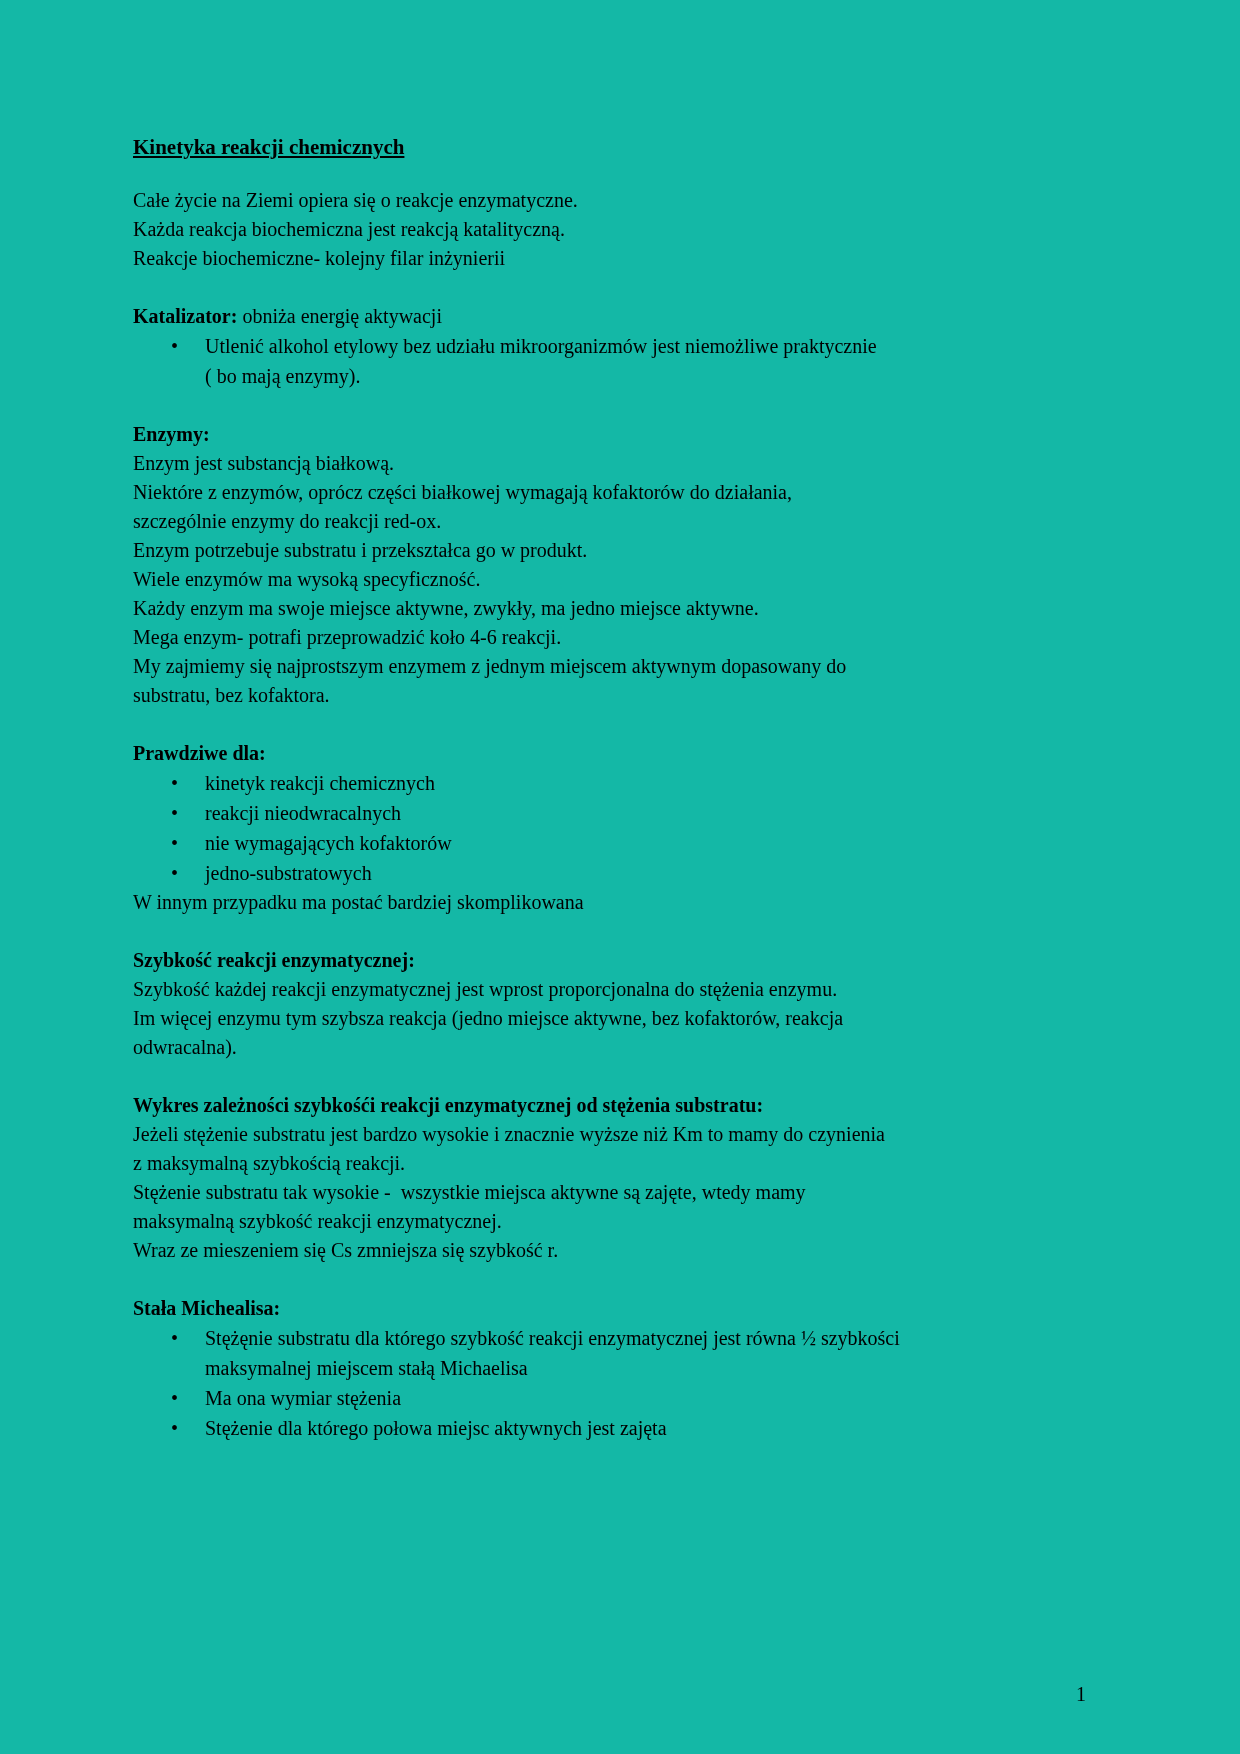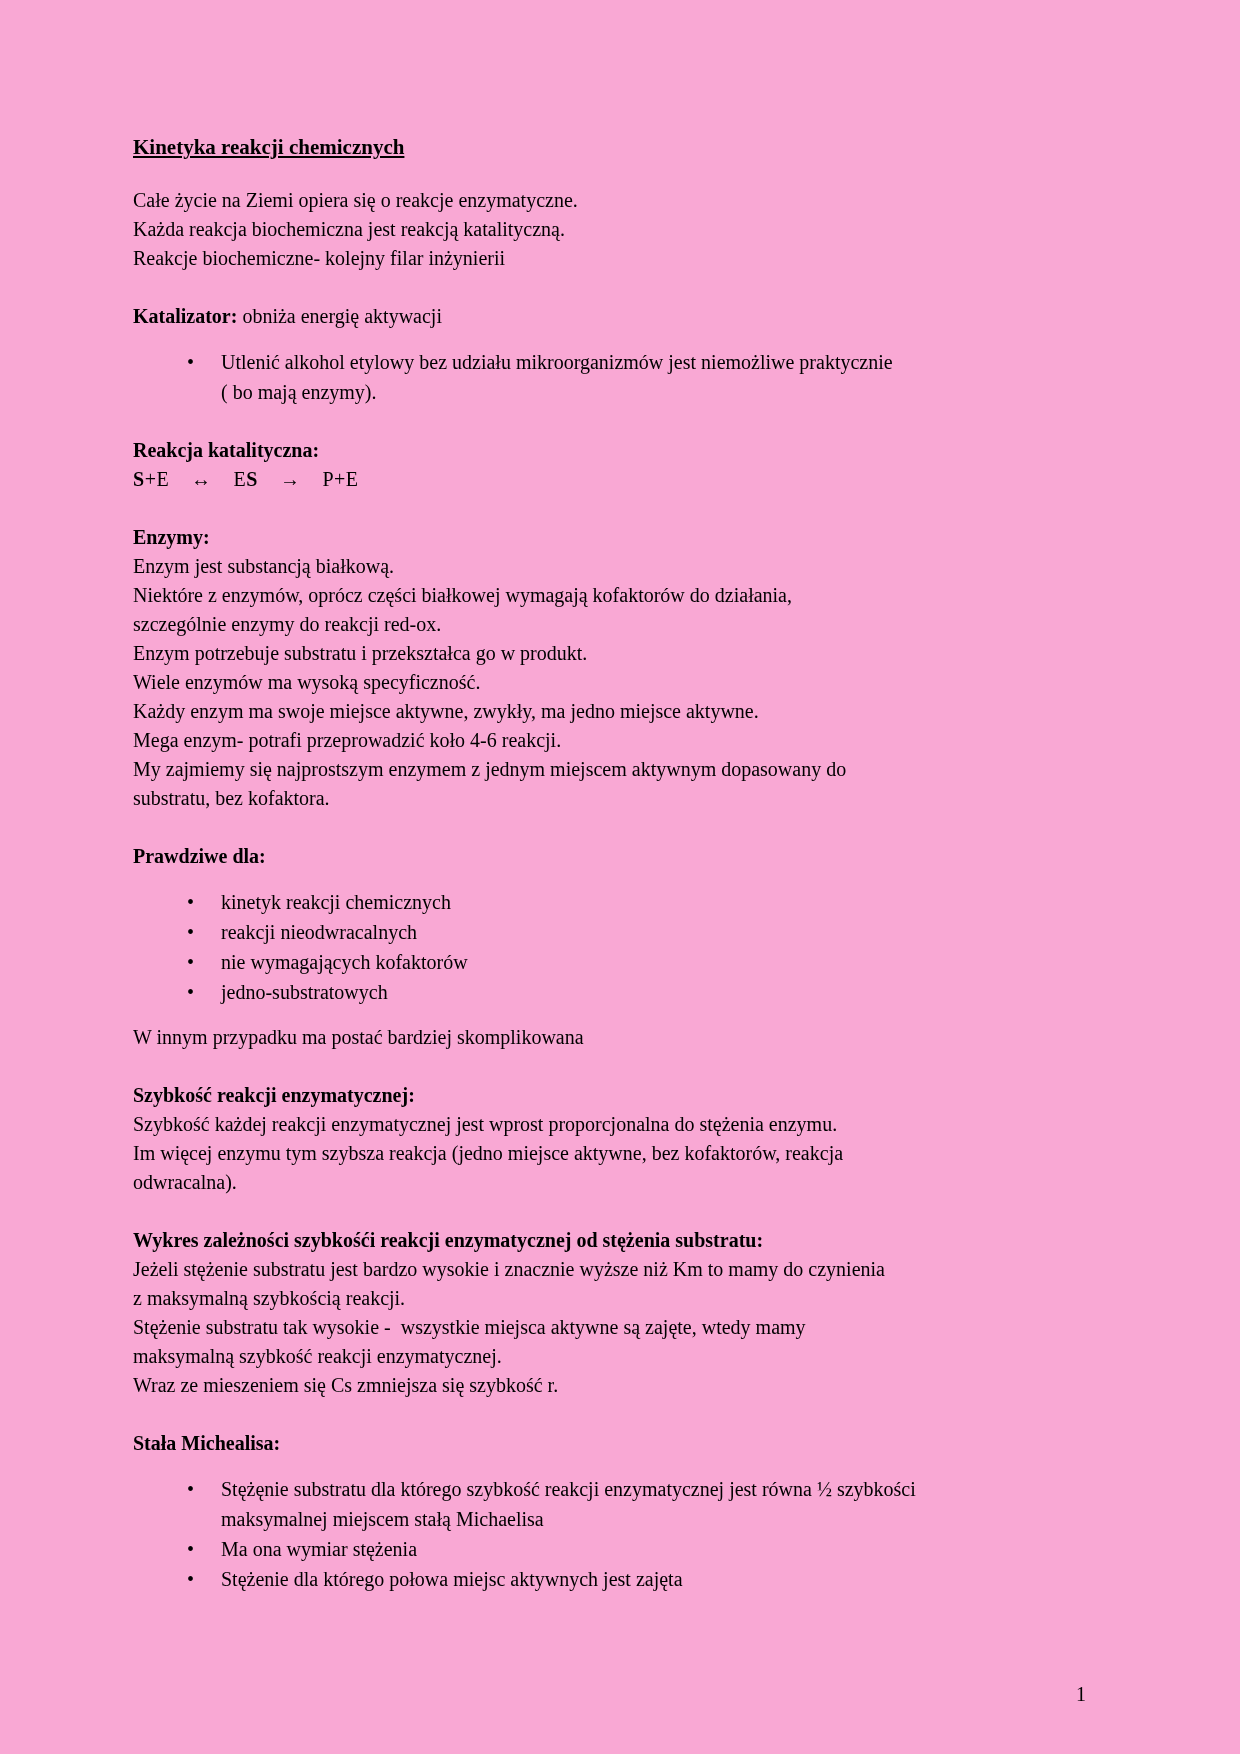--- a/index.html
+++ b/index.html
@@ -1,39 +1,39 @@
 <!DOCTYPE html>
 <html lang="pl"><head>
 <meta charset="utf-8">
 <style>
   html, body { margin: 0; padding: 0; background: #ffffff; }
   .page {
     position: relative;
     width: 1240px;
     height: 1754px;
-    background: #f9a8d4;
+    background: #14b8a6;
     box-sizing: border-box;
     padding: 133px 130px 0 133px;
     font-family: "Liberation Serif", "DejaVu Serif", serif;
     font-size: 20px;
     line-height: 29px;
     color: #000000;
   }
   .title {
     font-size: 21px;
     font-weight: bold;
     text-decoration: underline;
     margin: 0 0 24px 0;
     line-height: 29px;
   }
   .sec { margin-top: 29px; }
   .line { white-space: pre-wrap; }
   .b { font-weight: bold; margin-top: 12px; }
   .heading { font-weight: bold; white-space: pre-wrap; }
-  ul.bullets { list-style: none; margin: 16px; padding: 0; }
+  ul.bullets { list-style: none; margin: 0; padding: 0; }
   ul.bullets > li {
     position: relative;
     padding-left: 72px;
     line-height: 30px;
     margin: 0;
   }
   ul.bullets > li::before {
     content: "\2022";
     position: absolute;
     left: 38px;
@@ -63,24 +63,20 @@
   <div class="sec">
     <div class="line"><span class="b">Katalizator:</span><span> obniża energię aktywacji</span></div>
     <ul class="bullets">
       <li>
         <div class="line">Utlenić alkohol etylowy bez udziału mikroorganizmów jest niemożliwe praktycznie</div>
         <div class="line">( bo mają enzymy).</div>
       </li>
     </ul>
   </div>
 
-  <div class="sec">
-    <div class="heading">Reakcja katalityczna:</div>
-    <div class="line equation"><span class="b">S</span><span>+E    ↔    E</span><span class="b">S</span><span>    →    P+E</span></div>
-  </div>
 
   <div class="sec">
     <div class="heading">Enzymy:</div>
     <div class="line">Enzym jest substancją białkową.</div>
     <div class="line">Niektóre z enzymów, oprócz części białkowej wymagają kofaktorów do działania,</div>
     <div class="line">szczególnie enzymy do reakcji red-ox.</div>
     <div class="line">Enzym potrzebuje substratu i przekształca go w produkt.</div>
     <div class="line">Wiele enzymów ma wysoką specyficzność.</div>
     <div class="line">Każdy enzym ma swoje miejsce aktywne, zwykły, ma jedno miejsce aktywne.</div>
     <div class="line">Mega enzym- potrafi przeprowadzić koło 4-6 reakcji.</div>

